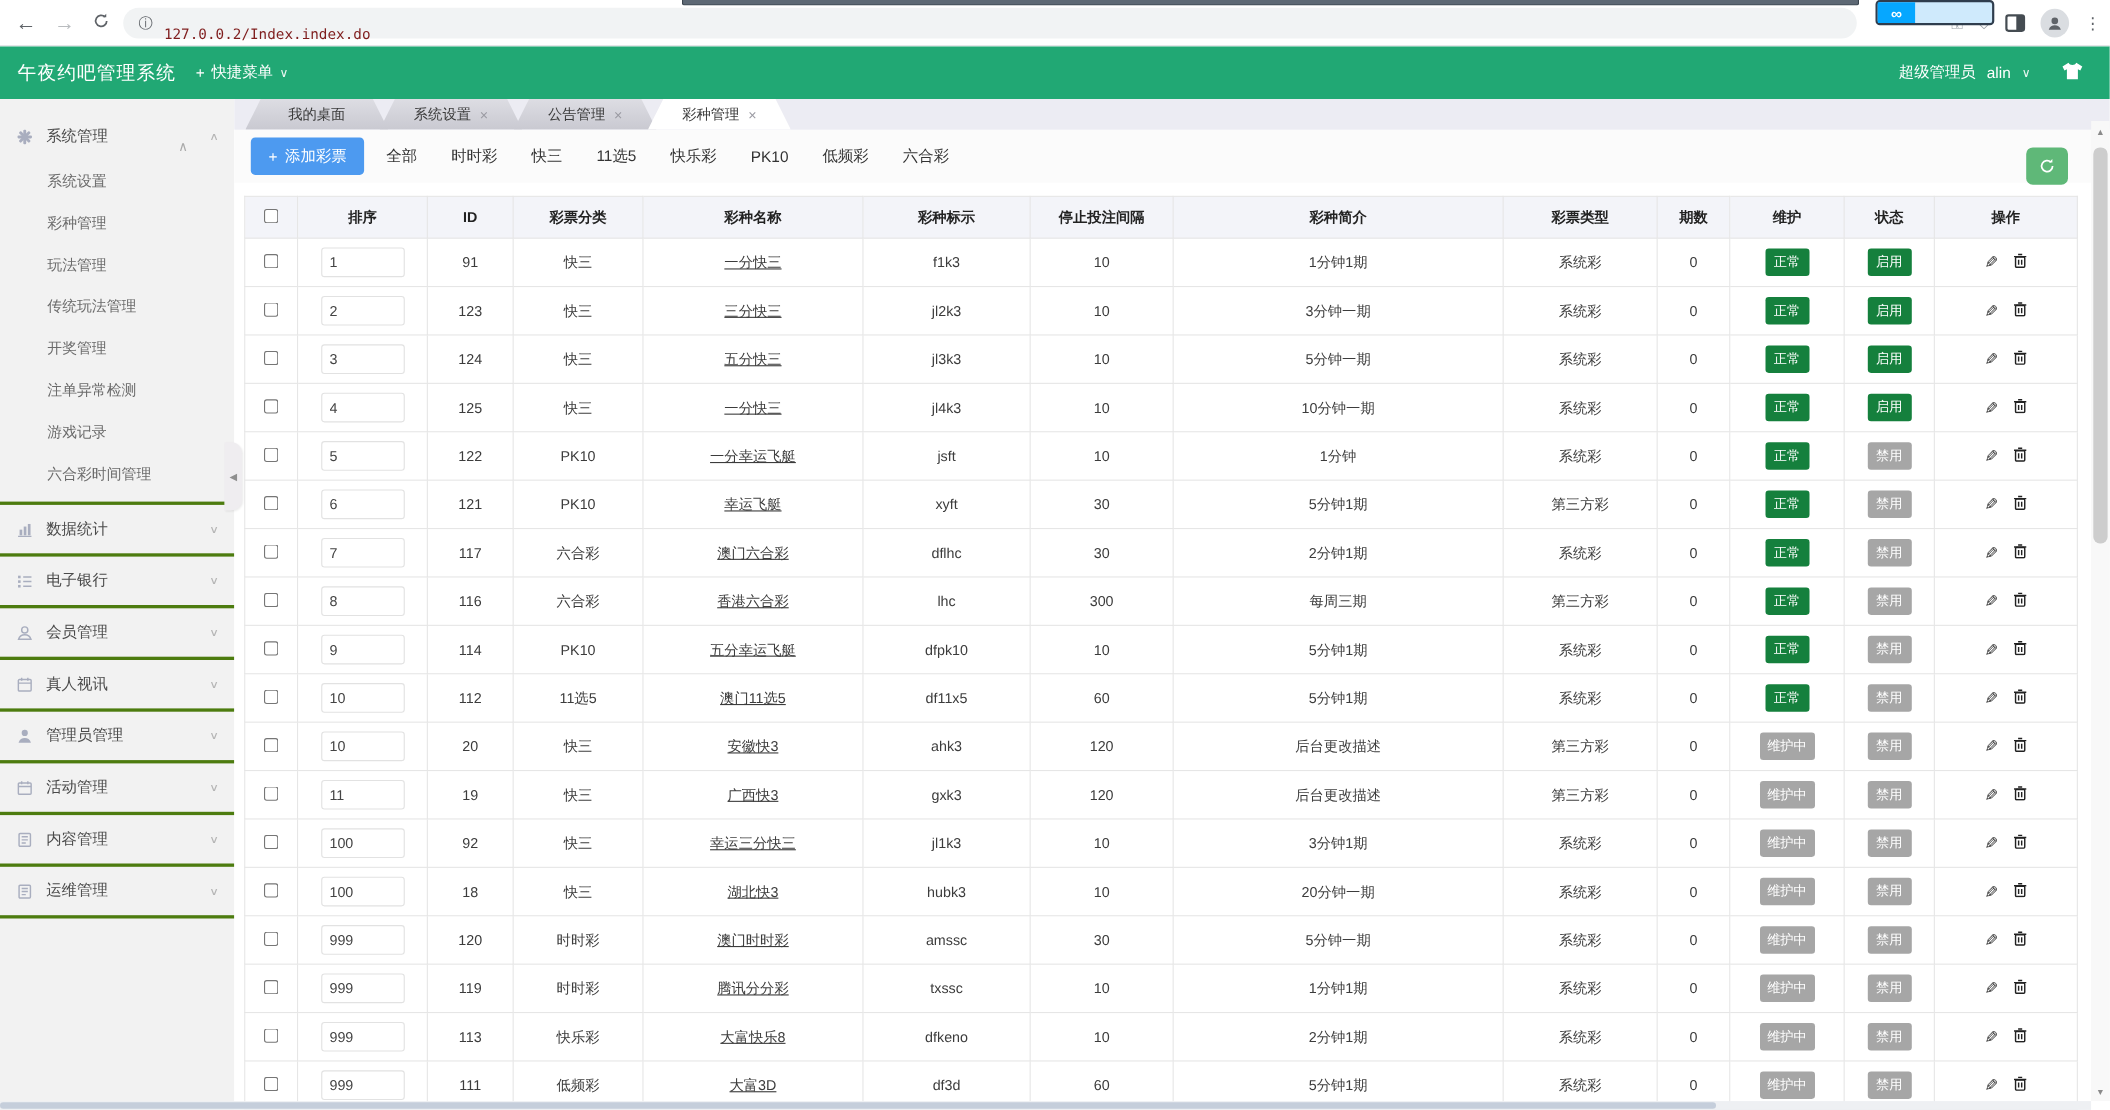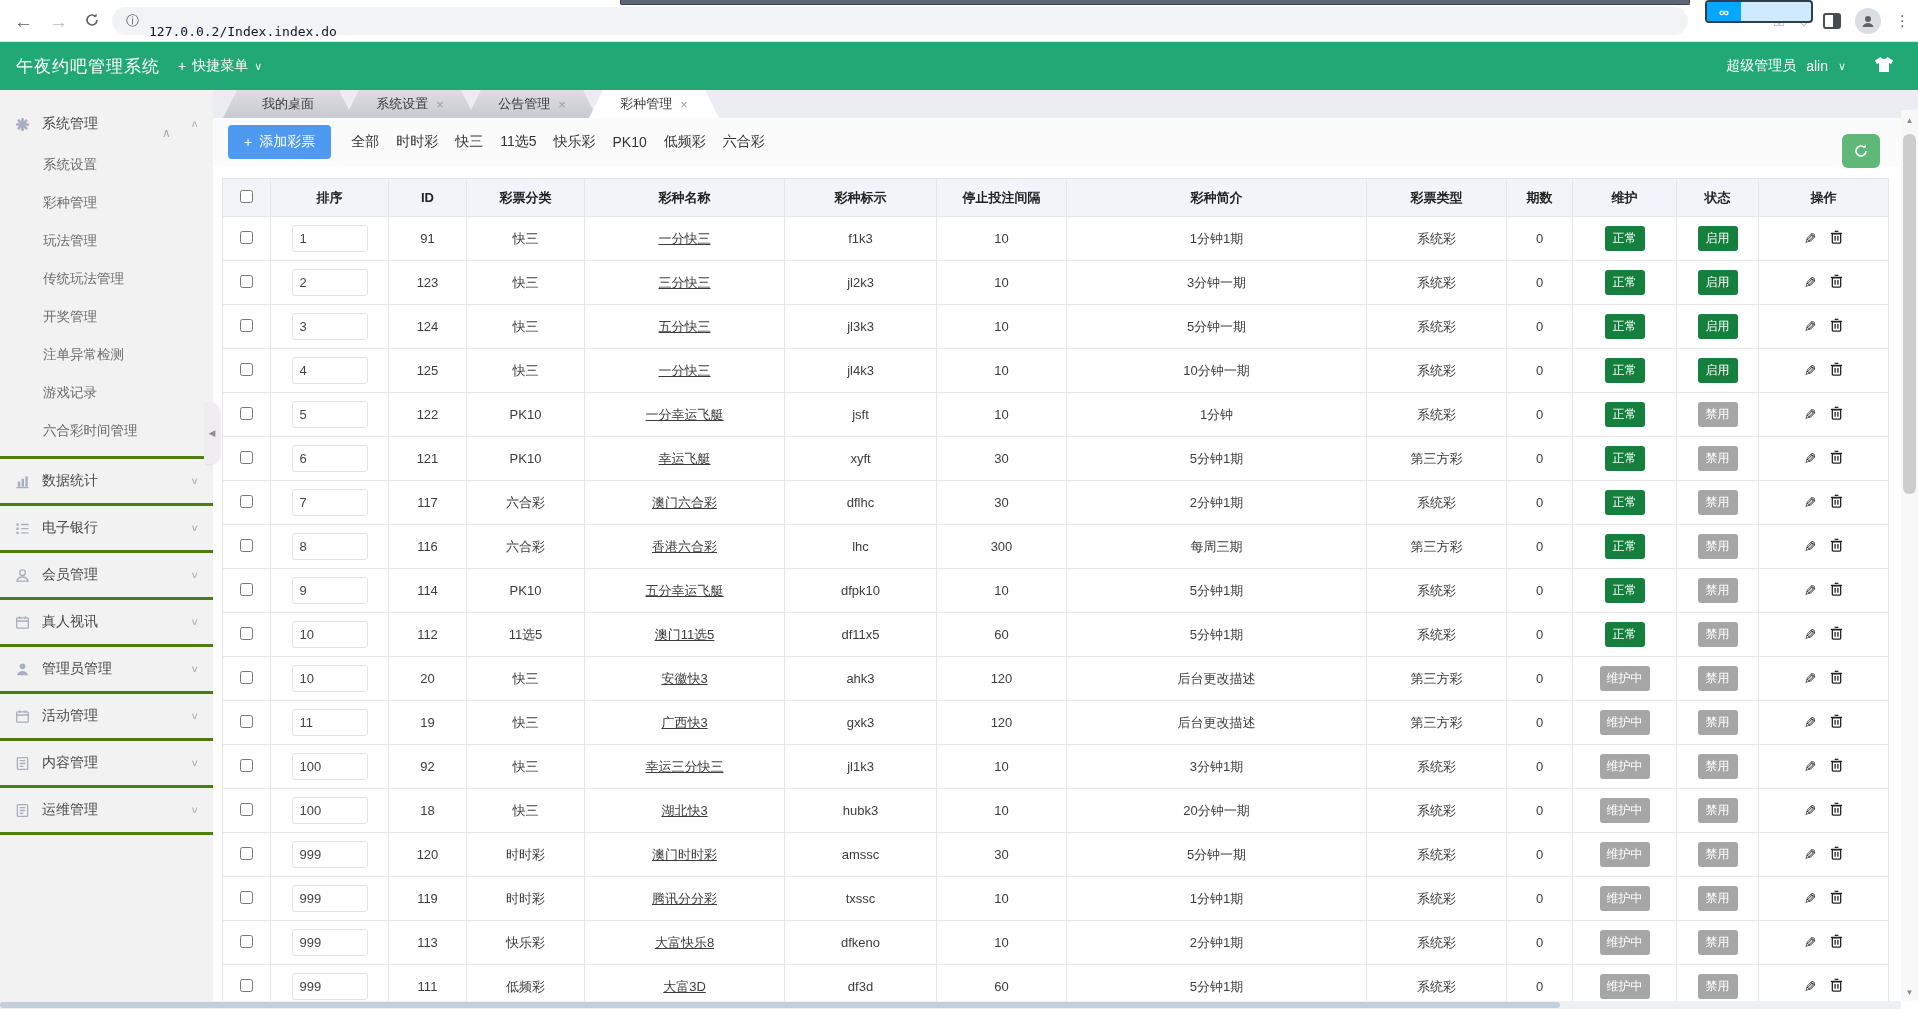--- a/index.html
+++ b/index.html
@@ -8,21 +8,21 @@
 
   
   .chrome { position:relative; height:42px; background:#fff; border-bottom:1px solid #e1e3e6; z-index:30; }
   .chrome-darkstrip { position:absolute; left:620px; top:0; width:1070px; height:5px;
     background:#5d6874; border:1px solid #39434d; border-top:none; border-radius:0 0 2px 2px; }
   .nav-icons { position:absolute; left:14px; top:0; height:42px; display:flex; align-items:center; gap:16px; color:#5f6368; }
   .nav-btn { font-size:19px; line-height:1; cursor:pointer; background:none; border:none; color:#5f6368; }
   .addr-pill { position:absolute; left:112px; top:7px; width:1576px; height:28px; border-radius:14px;
     background:#f1f3f4; display:flex; align-items:center; padding:0 14px; gap:10px; }
   .addr-info { color:#5f6368; font-size:13px; }
-  .addr-url { font-family:"DejaVu Sans Mono",monospace; font-size:13px; color:#0f172a;margin-top:20px; }
+  .addr-url { font-family:"DejaVu Sans Mono",monospace; font-size:13px; color:#7f1d1d;margin-top:20px; }
   .chrome-right { position:absolute; right:8px; top:0; height:42px; display:flex; align-items:center; gap:14px; }
   .ext-ghost { color:#9aa0a6; font-size:14px; }
   .split-icon { width:18px; height:16px; border:2px solid #454c52; border-radius:3px; position:relative; }
   .split-icon::after { content:""; position:absolute; right:-1px; top:-1px; width:7px; height:14px; background:#454c52; border-radius:0 2px 2px 0; }
   .avatar-circle { width:26px; height:26px; border-radius:50%; background:#dadde1; display:flex; align-items:center; justify-content:center; }
   .kebab { color:#5f6368; font-size:15px; letter-spacing:0; }
   .netdisk-pill { position:absolute; left:1705px; top:0; width:108px; height:23px; border:2px solid #2f3d4d;
     border-radius:4px; background:#cfeafc; display:flex; z-index:40; }
   .netdisk-logo { width:34px; background:#06a7ff; color:#fff; display:flex; align-items:center; justify-content:center;
     font-size:14px; font-weight:bold; border-radius:1px 0 0 1px; }
@@ -60,21 +60,21 @@
     gap:8px; font-size:13px; color:#3a3a3a; cursor:pointer;
     clip-path:polygon(14px 0, calc(100% - 14px) 0, 100% 100%, 0 100%);
     background:linear-gradient(#dddde3,#c9c9d1); }
   .tab.active { background:#fff; z-index:2; }
   .tab-close { color:#9a9aa2; font-size:13px; }
 
   
   .toolbar { height:66px; display:flex; align-items:center; padding-left:15px; position:relative; background:#fbfbfb; }
   .add-btn { height:34px; padding:0 16px; background:#4d9af0; color:#fff; border:none; border-radius:4px;
     font-size:14px; display:flex; align-items:center; gap:7px; cursor:pointer; }
-  .filters { display:flex; align-items:center; gap:17px; margin-left:20px; font-size:14px; color:#333; }
+  .filters { display:flex; align-items:center; gap:31px; margin-left:20px; font-size:14px; color:#333; }
   .filter-link { cursor:pointer; text-decoration:none; color:#333; }
   .refresh-btn { position:absolute; right:38px; top:16px; width:38px; height:34px; background:#5fb878; border:none;
     border-radius:6px; color:#fff; cursor:pointer; display:flex; align-items:center; justify-content:center; }
   .refresh-btn svg { width:16px; height:16px; stroke:#fff; fill:none; stroke-width:1.6; }
 
   
   .table-wrap { margin:12px 0 0 9px; }
   table { border-collapse:collapse; table-layout:fixed; width:1666px; font-size:13px; }
   col.c0{width:48px} col.c1{width:118px} col.c2{width:78px} col.c3{width:118px} col.c4{width:200px}
   col.c5{width:152px} col.c6{width:130px} col.c7{width:300px} col.c8{width:140px} col.c9{width:66px}

